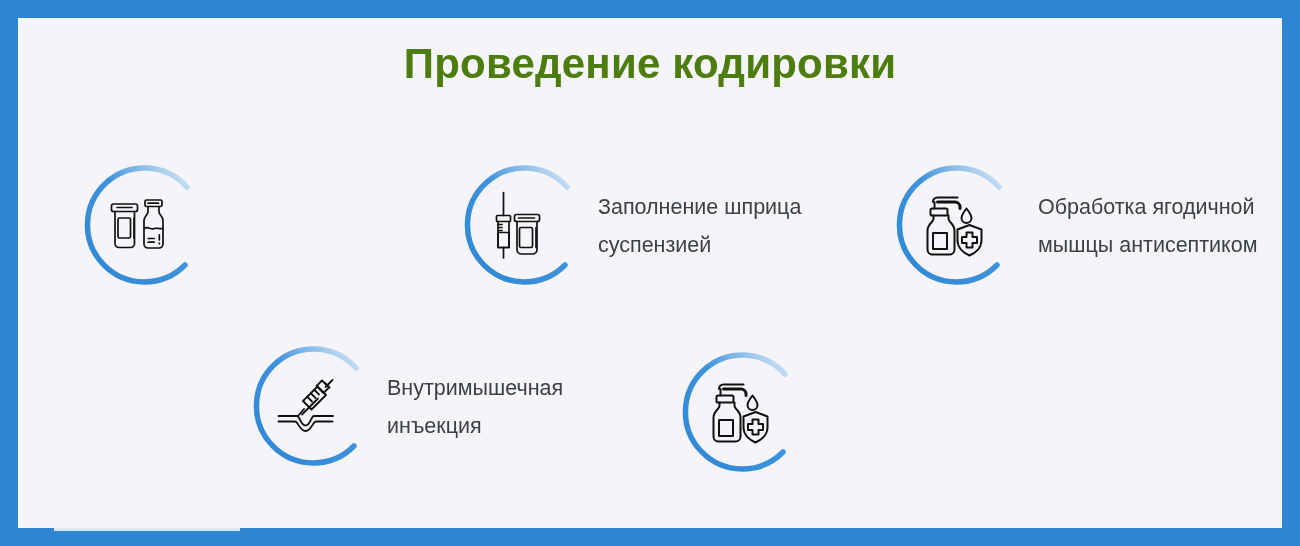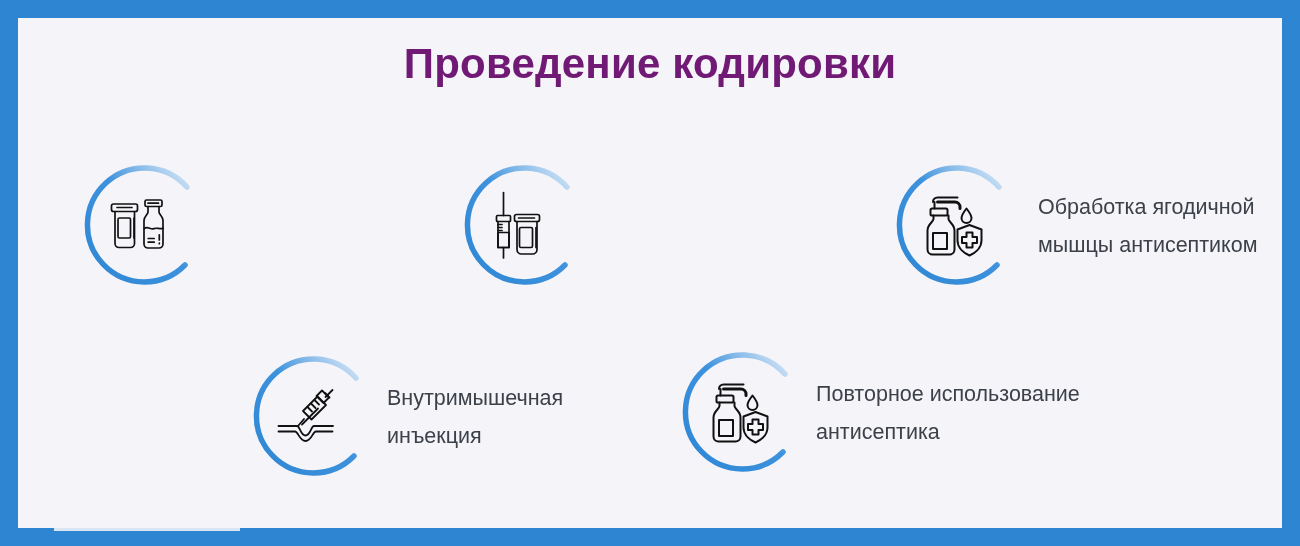--- a/index.html
+++ b/index.html
@@ -44,21 +44,21 @@
 
   
   #title {
     position: absolute;
     left: 0;
     top: 22px;
     width: 100%;
     text-align: center;
     font-size: 42px;
     font-weight: bold;
-    color: #701a75;
+    color: #4d7c0f;
     letter-spacing: 0.2px;
     white-space: nowrap;
   }
 
   
   .step {
     position: absolute;
     display: flex;
     align-items: center;
   }
@@ -87,21 +87,21 @@
     line-height: 38px;
     color: #3c4149;
     white-space: pre-line;
     margin-left: 9px;
   }
 
   
   #step-1 { left: 57px;  top: 141px; }
   #step-2 { left: 437px; top: 141px; }
   #step-3 { left: 869px; top: 141px; gap: 8px; }
-  #step-4 { left: 226px; top: 332px; }
+  #step-4 { left: 226px; top: 322px; }
   #step-5 { left: 655px; top: 328px; }
 </style>
 </head>
 <body>
 
 <div id="frame">
   <div id="canvas">
 
     <div id="title">Проведение кодировки</div>
 
@@ -168,20 +168,22 @@
             <path d="M14 42.5 h4"></path>
 
             <rect x="30.5" y="26.5" width="25" height="7" rx="2"></rect>
             <path d="M33 33.5 v28 a4.5 4.5 0 0 0 4.5 4.5 h11 a4.5 4.5 0 0 0 4.5 -4.5 v-28"></path>
             <rect x="35.5" y="39.5" width="13" height="20" rx="1.4"></rect>
             <path d="M52 39.5 v20"></path>
             <path d="M34.5 30 h16"></path>
           </svg>
         </div>
       </div>
+      <div class="step-label">Заполнение шприца
+суспензией</div>
     </div>
 
     <div class="step" id="step-3">
       <div class="badge">
         <div class="ring">
           <svg viewBox="0 0 134 134">
             <defs>
               <linearGradient id="g3" x1="0" y1="1" x2="1" y2="0">
                 <stop offset="0%" stop-color="#2e86d3"></stop>
                 <stop offset="55%" stop-color="#3d92dd"></stop>
@@ -272,18 +274,16 @@
             <path d="M18.5 14 v6.5"></path>
             <rect x="14.5" y="20.5" width="17" height="7" rx="1.6"></rect>
             <path d="M17.5 27.5 v3.5 c0 3 -6 5 -6 11.5 v19 a5 5 0 0 0 5 5 h17 a5 5 0 0 0 5 -5 V42.5 c0 -6.5 -6 -8.5 -6 -11.5 v-3.5"></path>
             <path d="M17 45 h14 v16 h-14 z"></path>
             <path d="M50.5 20.5 c0 0 -5 6.4 -5 9.6 a5 5 0 0 0 10 0 c0 -3.2 -5 -9.6 -5 -9.6 z"></path>
             <path d="M41.5 41.5 l12 -4.5 l12 4.5 v11 c0 8 -7.5 13 -12 15 c-4.5 -2 -12 -7 -12 -15 z" fill="#f5f4f9"></path>
             <path d="M50.5 44.5 h6 v4.5 h4.5 v6 h-4.5 v4.5 h-6 v-4.5 h-4.5 v-6 h4.5 z"></path>
           </svg>
         </div>
       </div>
-      <div class="step-label">Повторное использование
-антисептика</div>
     </div>
 
   </div>
 </div>
 
 </body></html>

